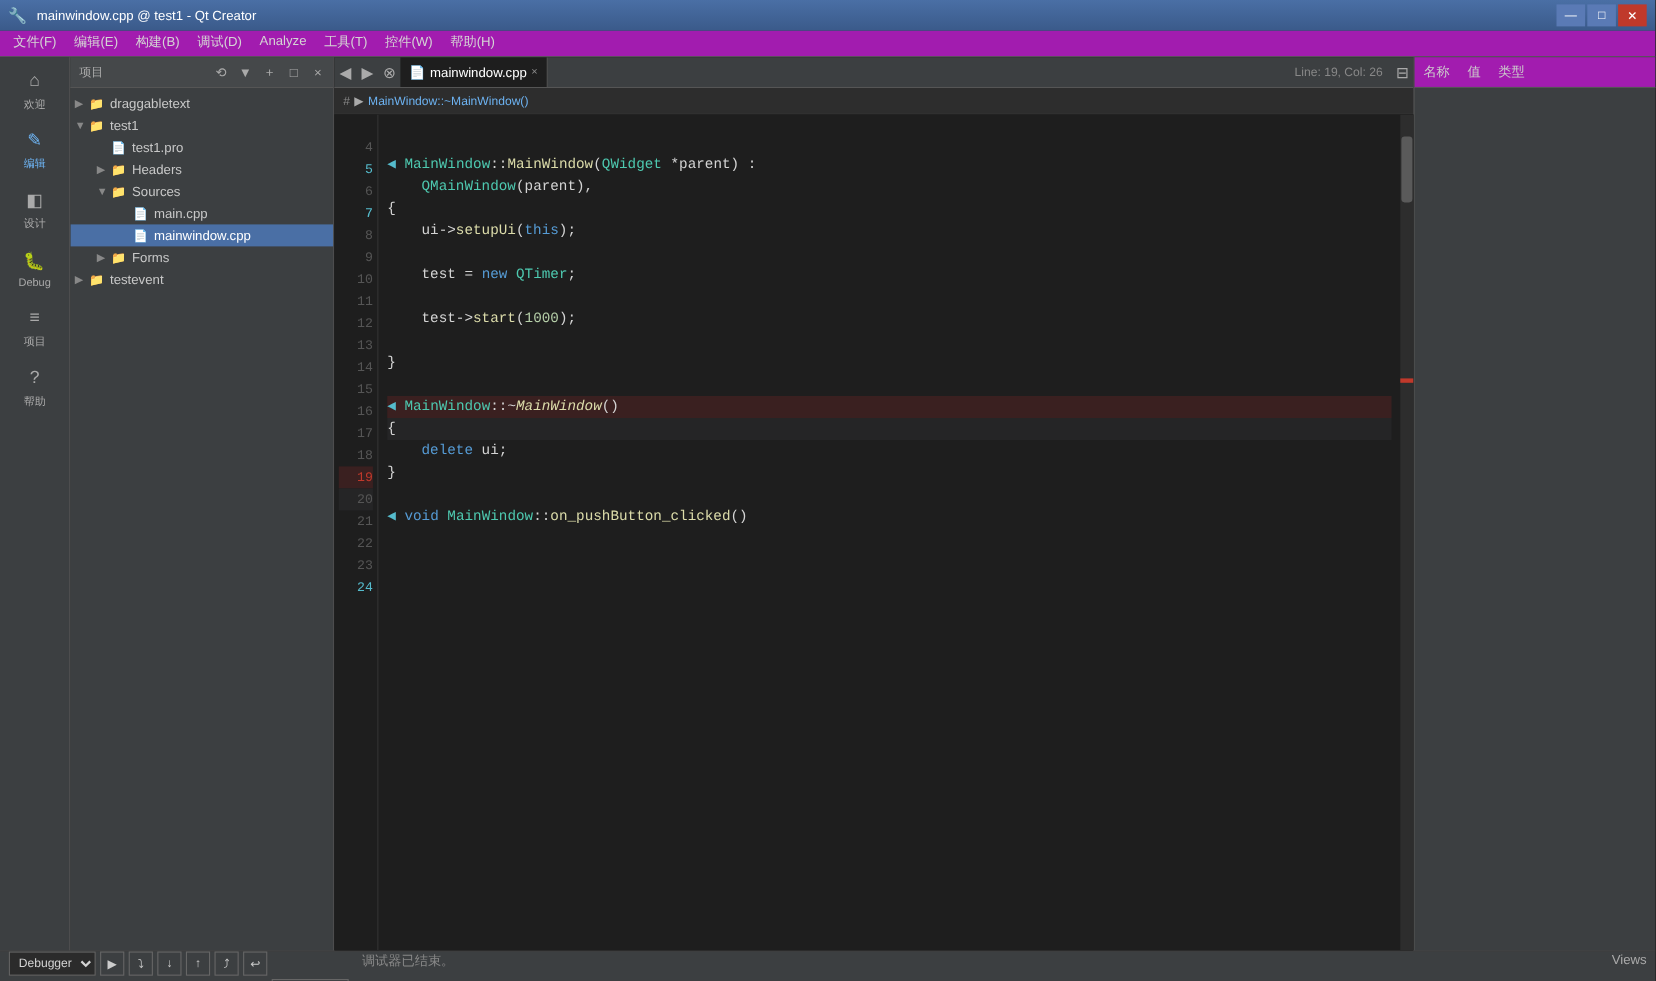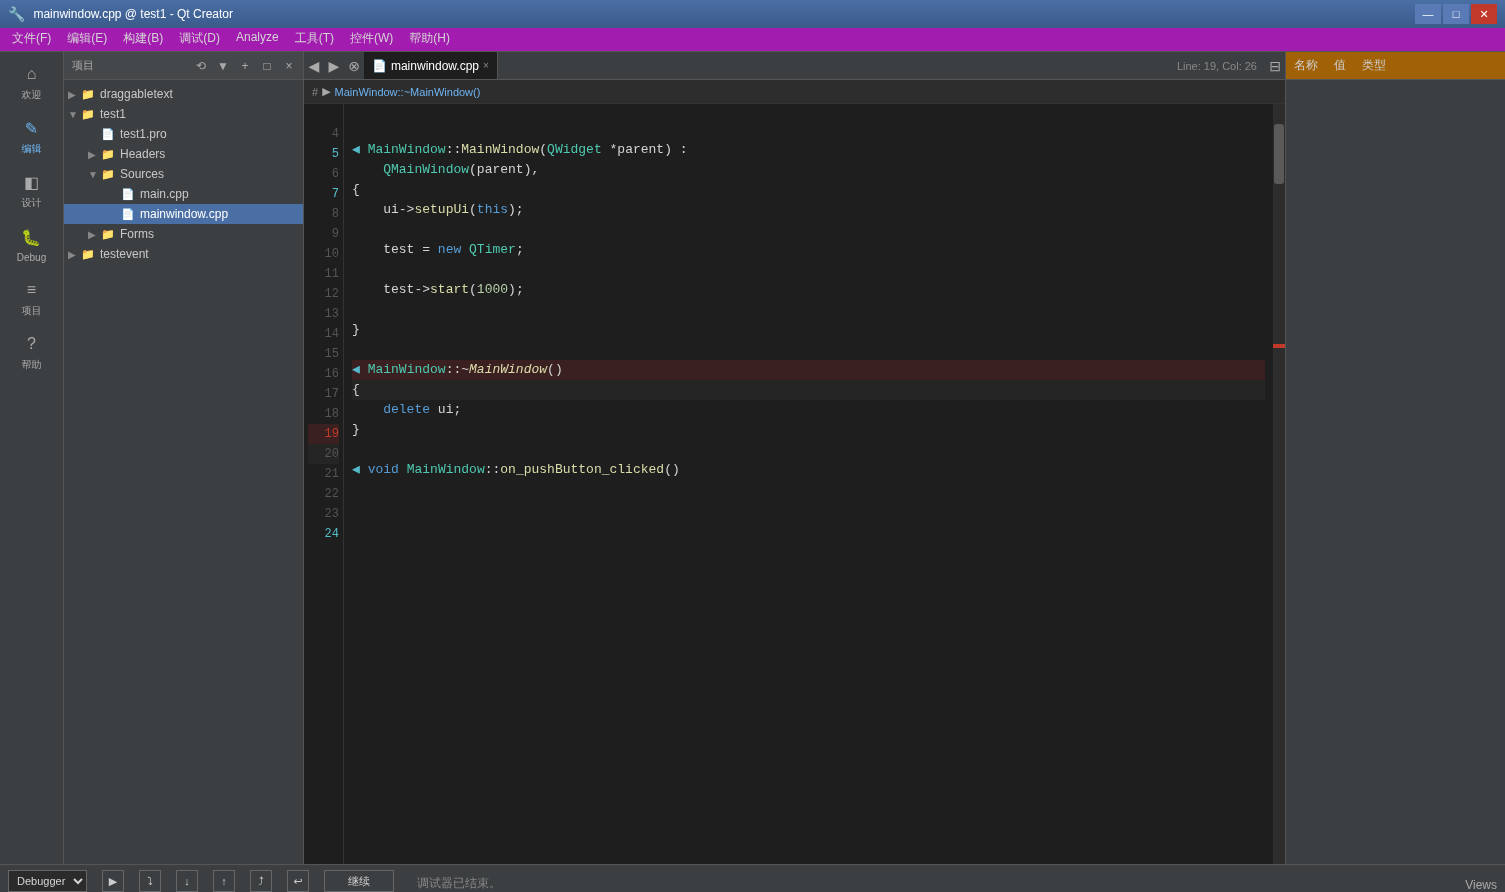--- a/index.html
+++ b/index.html
@@ -295,21 +295,21 @@
     
     #right-panel {
       width: 220px;
       background: #3c3f41;
       border-left: 1px solid #555;
       display: flex;
       flex-direction: column;
     }
     #right-toolbar {
       height: 28px;
-      background: #a16207;
+      background: #a21caf;
       display: flex;
       align-items: center;
       padding: 0 8px;
       gap: 16px;
       border-bottom: 1px solid #555;
     }
     .right-col-header {
       font-size: 12px;
       color: #ccc;
     }
@@ -319,23 +319,23 @@
       height: 220px;
       background: #2b2b2b;
       border-top: 1px solid #555;
       display: flex;
       flex-direction: column;
     }
     #debugger-toolbar {
       height: 28px;
       background: #3c3f41;
       display: flex;
-      align-items: flex-end;
+      align-items: flex-start;
       padding: 0 8px;
-      gap: 15px;
+      gap: 4px;
       border-bottom: 1px solid #555;
     }
     .dbg-select {
       height: 22px;
       background: #2b2b2b;
       border: 1px solid #666;
       color: #d4d4d4;
       font-size: 11px;
       padding: 0 4px;
     }

